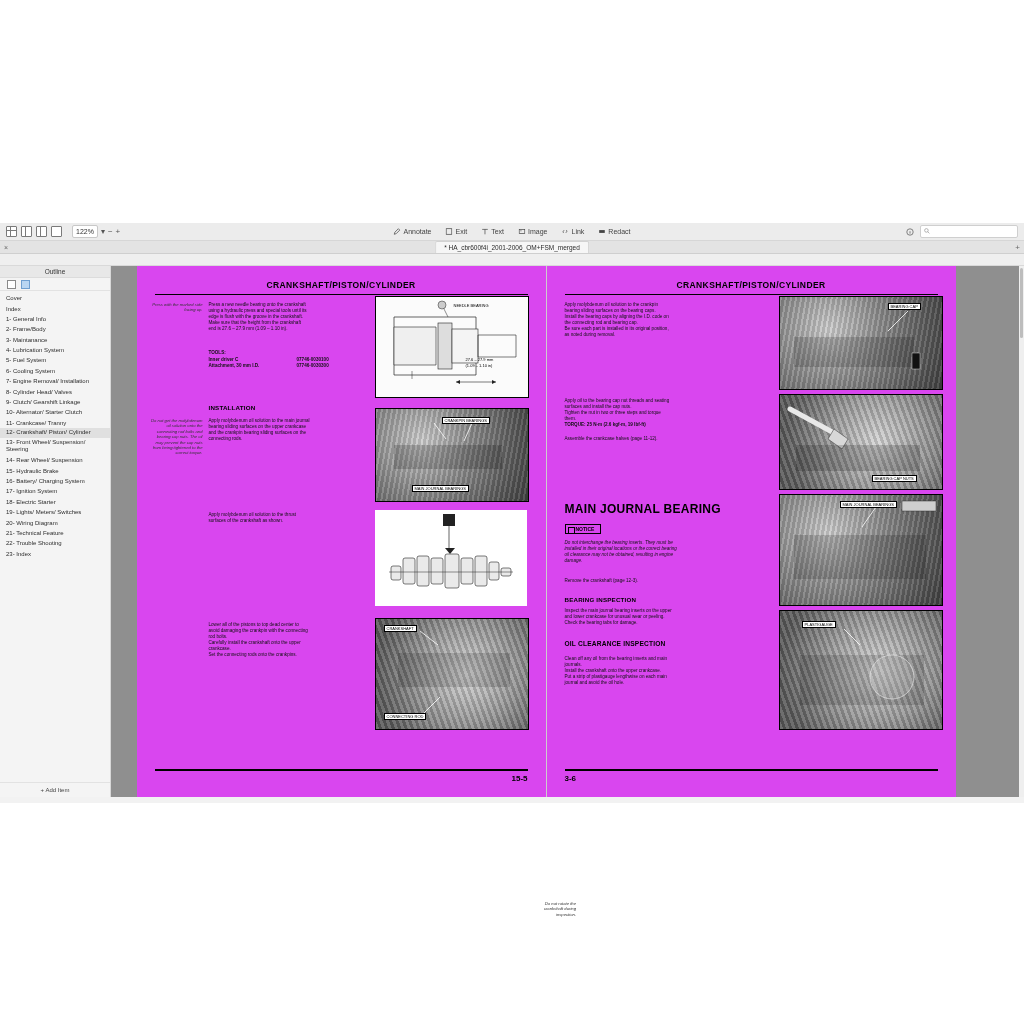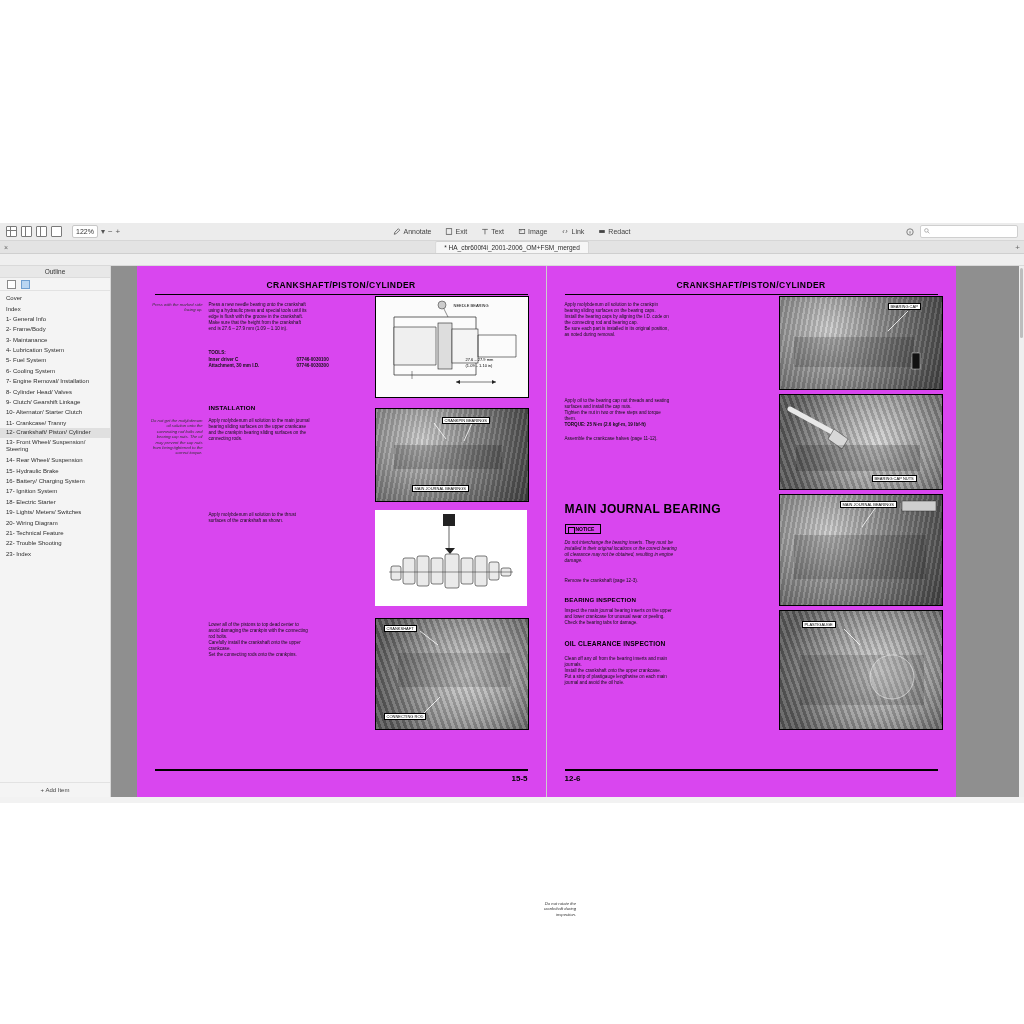--- a/index.html
+++ b/index.html
@@ -370,21 +370,21 @@
             <div class="eng2"></div>
             <svg class="line-art" viewBox="0 0 162 118">
               <path d="M64 18 L80 34" stroke="#fff" stroke-width=".8"></path>
               <rect x="20" y="44" width="124" height="50" fill="rgba(0,0,0,.15)"></rect>
               <circle cx="112" cy="66" r="22" fill="rgba(255,255,255,.12)" stroke="#eee" stroke-width=".6"></circle>
             </svg>
             <span class="cap" style="left:22px;top:10px;">PLASTIGAUGE</span>
           </div>
 
           <div class="rule" style="bottom:26px;height:2px;"></div>
-          <div class="ftr" style="left:18px;">12-6</div>
+          <div class="ftr" style="left:18px;">3-6</div>
         </div>
       </div>
 
       <div class="rightgap"></div>
       <div class="vsb">
           <i></i>
         </div>
     </div>
   </div>
 

